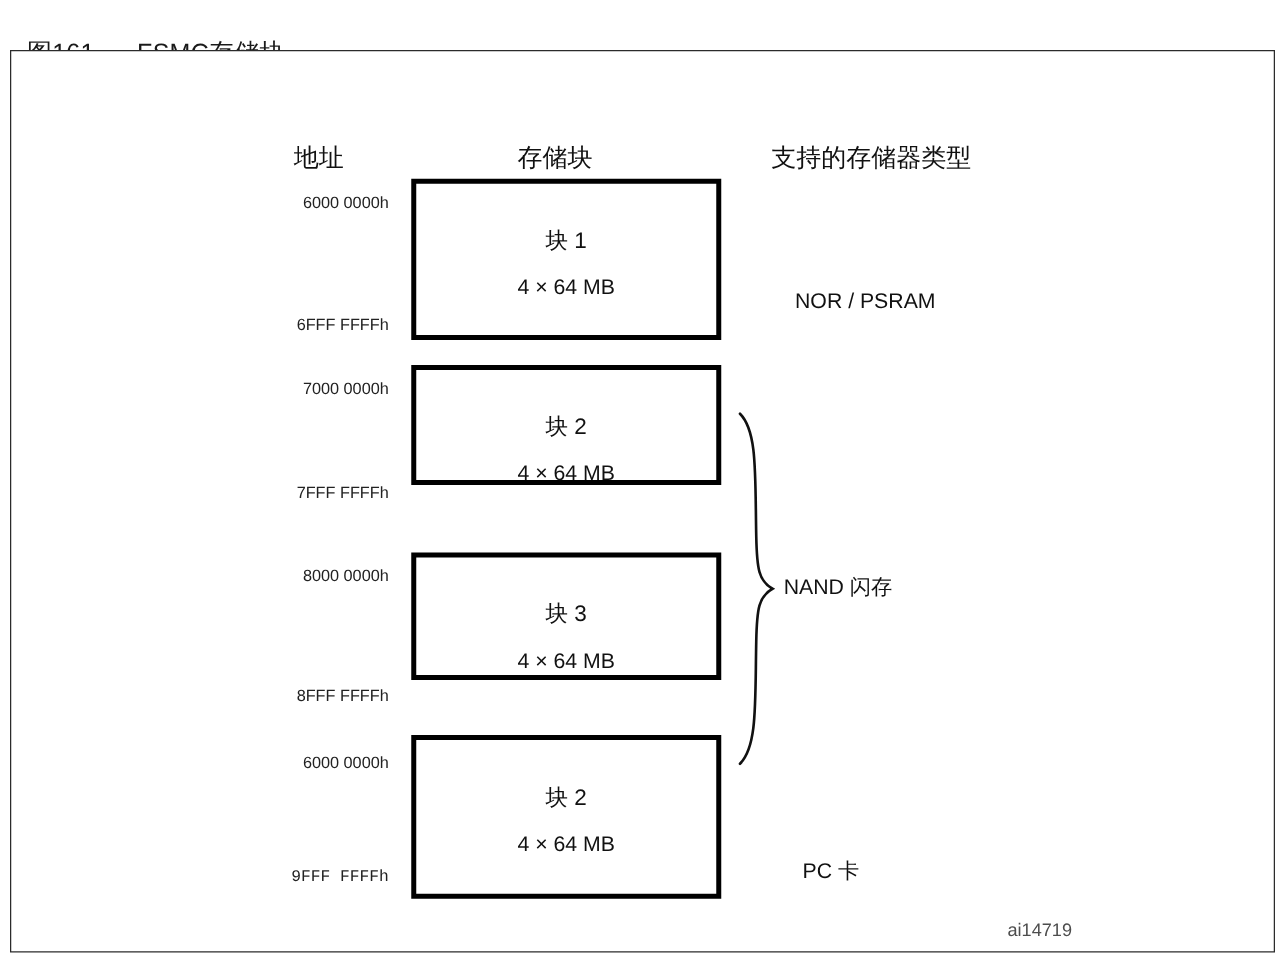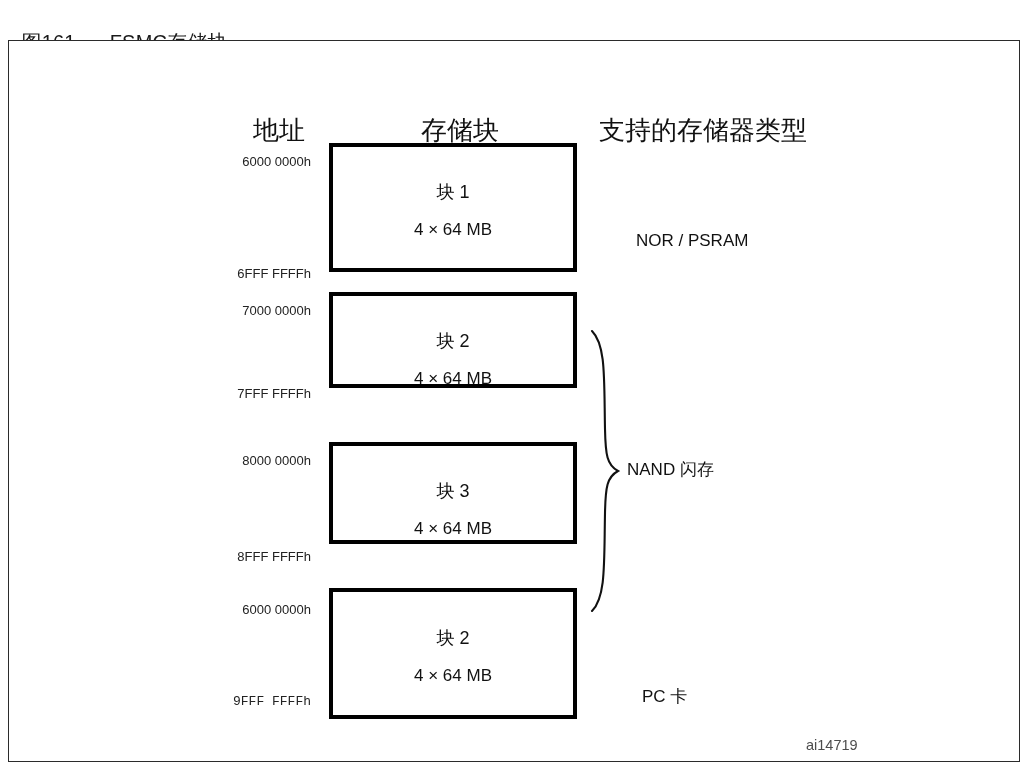--- a/index.html
+++ b/index.html
@@ -37,24 +37,24 @@
     width: 1012px;
     height: 722px;
     border: 1.5px solid #2b2b2b;
     box-sizing: border-box;
     background: #ffffff;
   }
 
   
   .col-heading {
     position: absolute;
-    font-size: 26px;
+    font-size: 20px;
     color: #111111;
     white-space: nowrap;
-    text-align: right;
+    text-align: center;
   }
   #heading-address { left: 196px; top: 72px; width: 100px; }
   #heading-blocks  { left: 380px; top: 72px; width: 110px; }
   #heading-memtype { left: 578px; top: 72px; width: 220px; }
 
   
   .addr-label {
     position: absolute;
     font-size: 13px;
     color: #222222;
@@ -129,21 +129,21 @@
   <span class="cap-num">图161</span><span class="cap-gap"></span><span class="cap-title">FSMC存储块</span>
 </div>
 
 <div id="figure-frame">
 
   <div class="col-heading" id="heading-address">地址</div>
   <div class="col-heading" id="heading-blocks">存储块</div>
   <div class="col-heading" id="heading-memtype">支持的存储器类型</div>
 
   <div class="addr-label" style="top:113px;">6000 0000h</div>
-  <div class="addr-label" style="top:211px;margin-top:14px;">6FFF FFFFh</div>
+  <div class="addr-label" style="top:211px;">6FFF FFFFh</div>
 
   <div class="addr-label" style="top:262px;">7000 0000h</div>
   <div class="addr-label" style="top:345px;">7FFF FFFFh</div>
 
   <div class="addr-label" style="top:412px;">8000 0000h</div>
   <div class="addr-label" style="top:508px;">8FFF FFFFh</div>
 
   <div class="addr-label" style="top:561px;">6000 0000h</div>
   <div class="addr-label" style="top:653px;font-family:Liberation Mono, monospace;">9FFF FFFFh</div>
 

